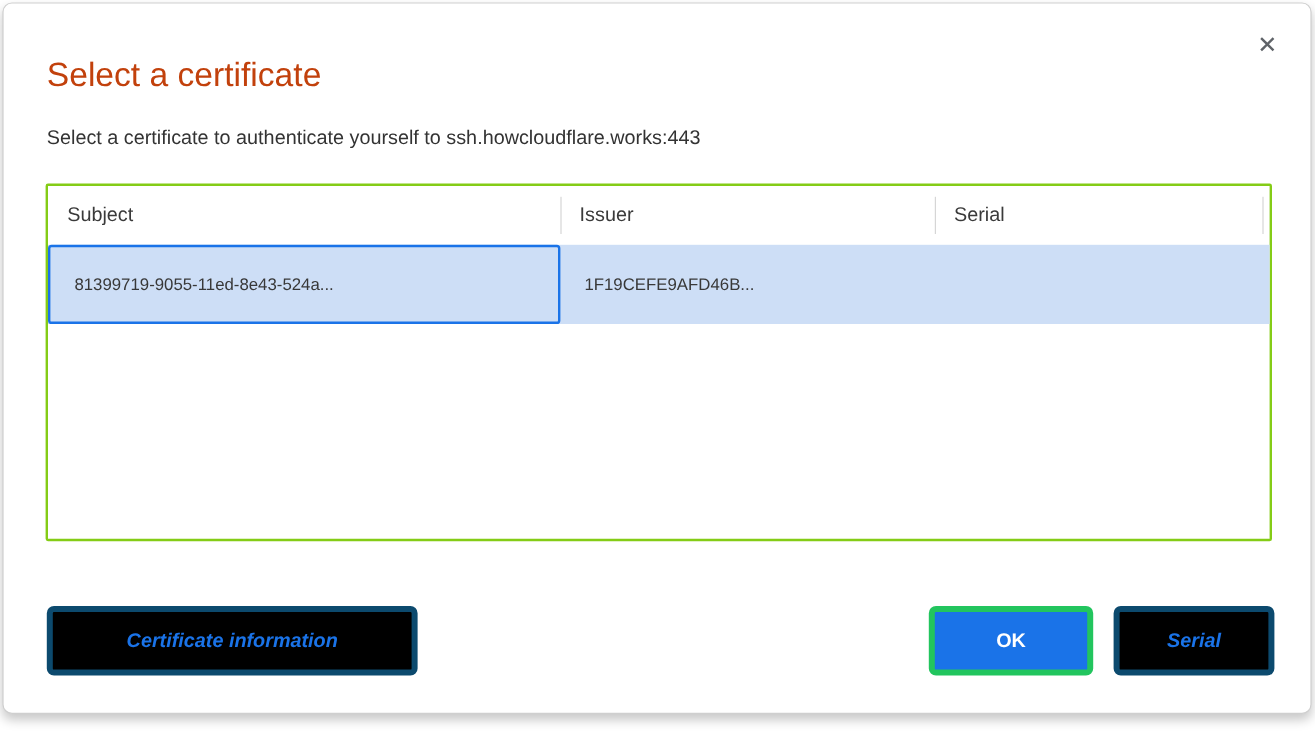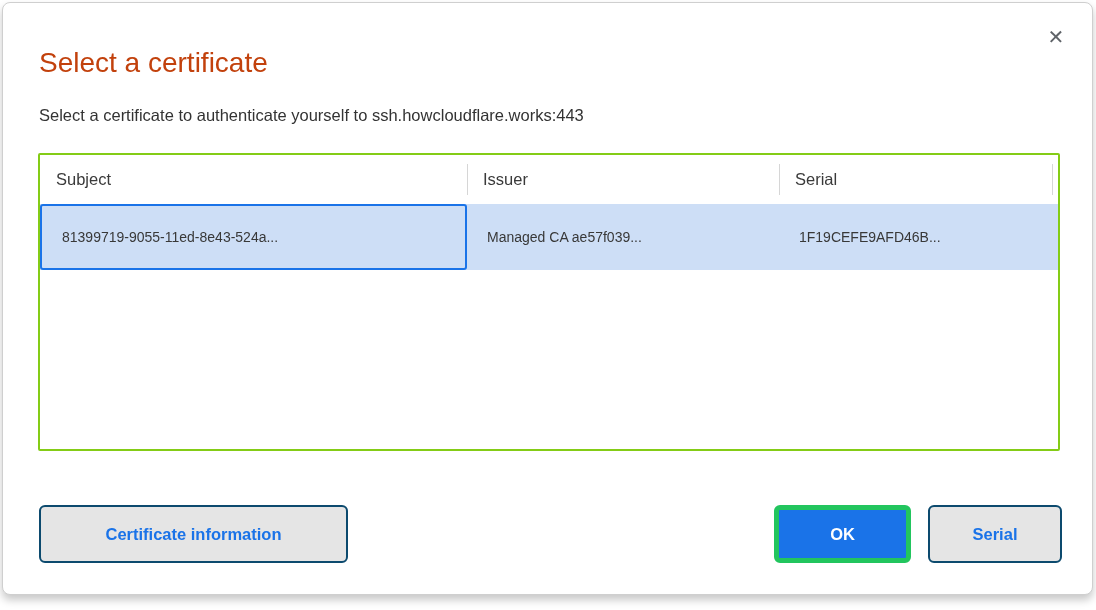--- a/index.html
+++ b/index.html
@@ -97,23 +97,24 @@
     position: absolute;
     top: 502px;
     height: 58px;
     border-radius: 6px;
     font-size: 16.5px;
     font-weight: 700;
     font-family: "Liberation Sans", sans-serif;
     cursor: pointer;
   }
   .btn-secondary {
-    background: #e5e5e5;
-    border: 2px solid #0c4a6e;
+    background: #000000;
+    border: 5px solid #0c4a6e;
     color: #1a73e8;
+    font-style: italic;
   }
   .btn-primary {
     background: #1a73e8;
     border: 5px solid #22c55e;
     color: #ffffff;
   }
   .btn-certinfo { left: 36px;  width: 309px; }
   .btn-ok       { left: 771px; width: 137px; }
   .btn-cancel   { left: 925px; width: 134px; }
 </style>
@@ -134,21 +135,20 @@
 
     <div class="table-header">
       <div class="hdr-cell col-subject">Subject</div>
       <div class="hdr-cell col-issuer sep">Issuer</div>
       <div class="hdr-cell col-serial sep">Serial</div>
       <div class="hdr-cell col-gutter sep"></div>
     </div>
 
     <div class="table-row">
       <div class="row-cell col-subject focused">81399719-9055-11ed-8e43-524a...</div>
-      <div class="row-cell col-issuer">Managed CA ae57f039...</div>
       <div class="row-cell col-serial">1F19CEFE9AFD46B...</div>
     </div>
 
   </div>
 
   <button class="btn btn-secondary btn-certinfo">Certificate information</button>
 
   <button class="btn btn-primary btn-ok">OK</button>
 
   <button class="btn btn-secondary btn-cancel">Serial</button>

